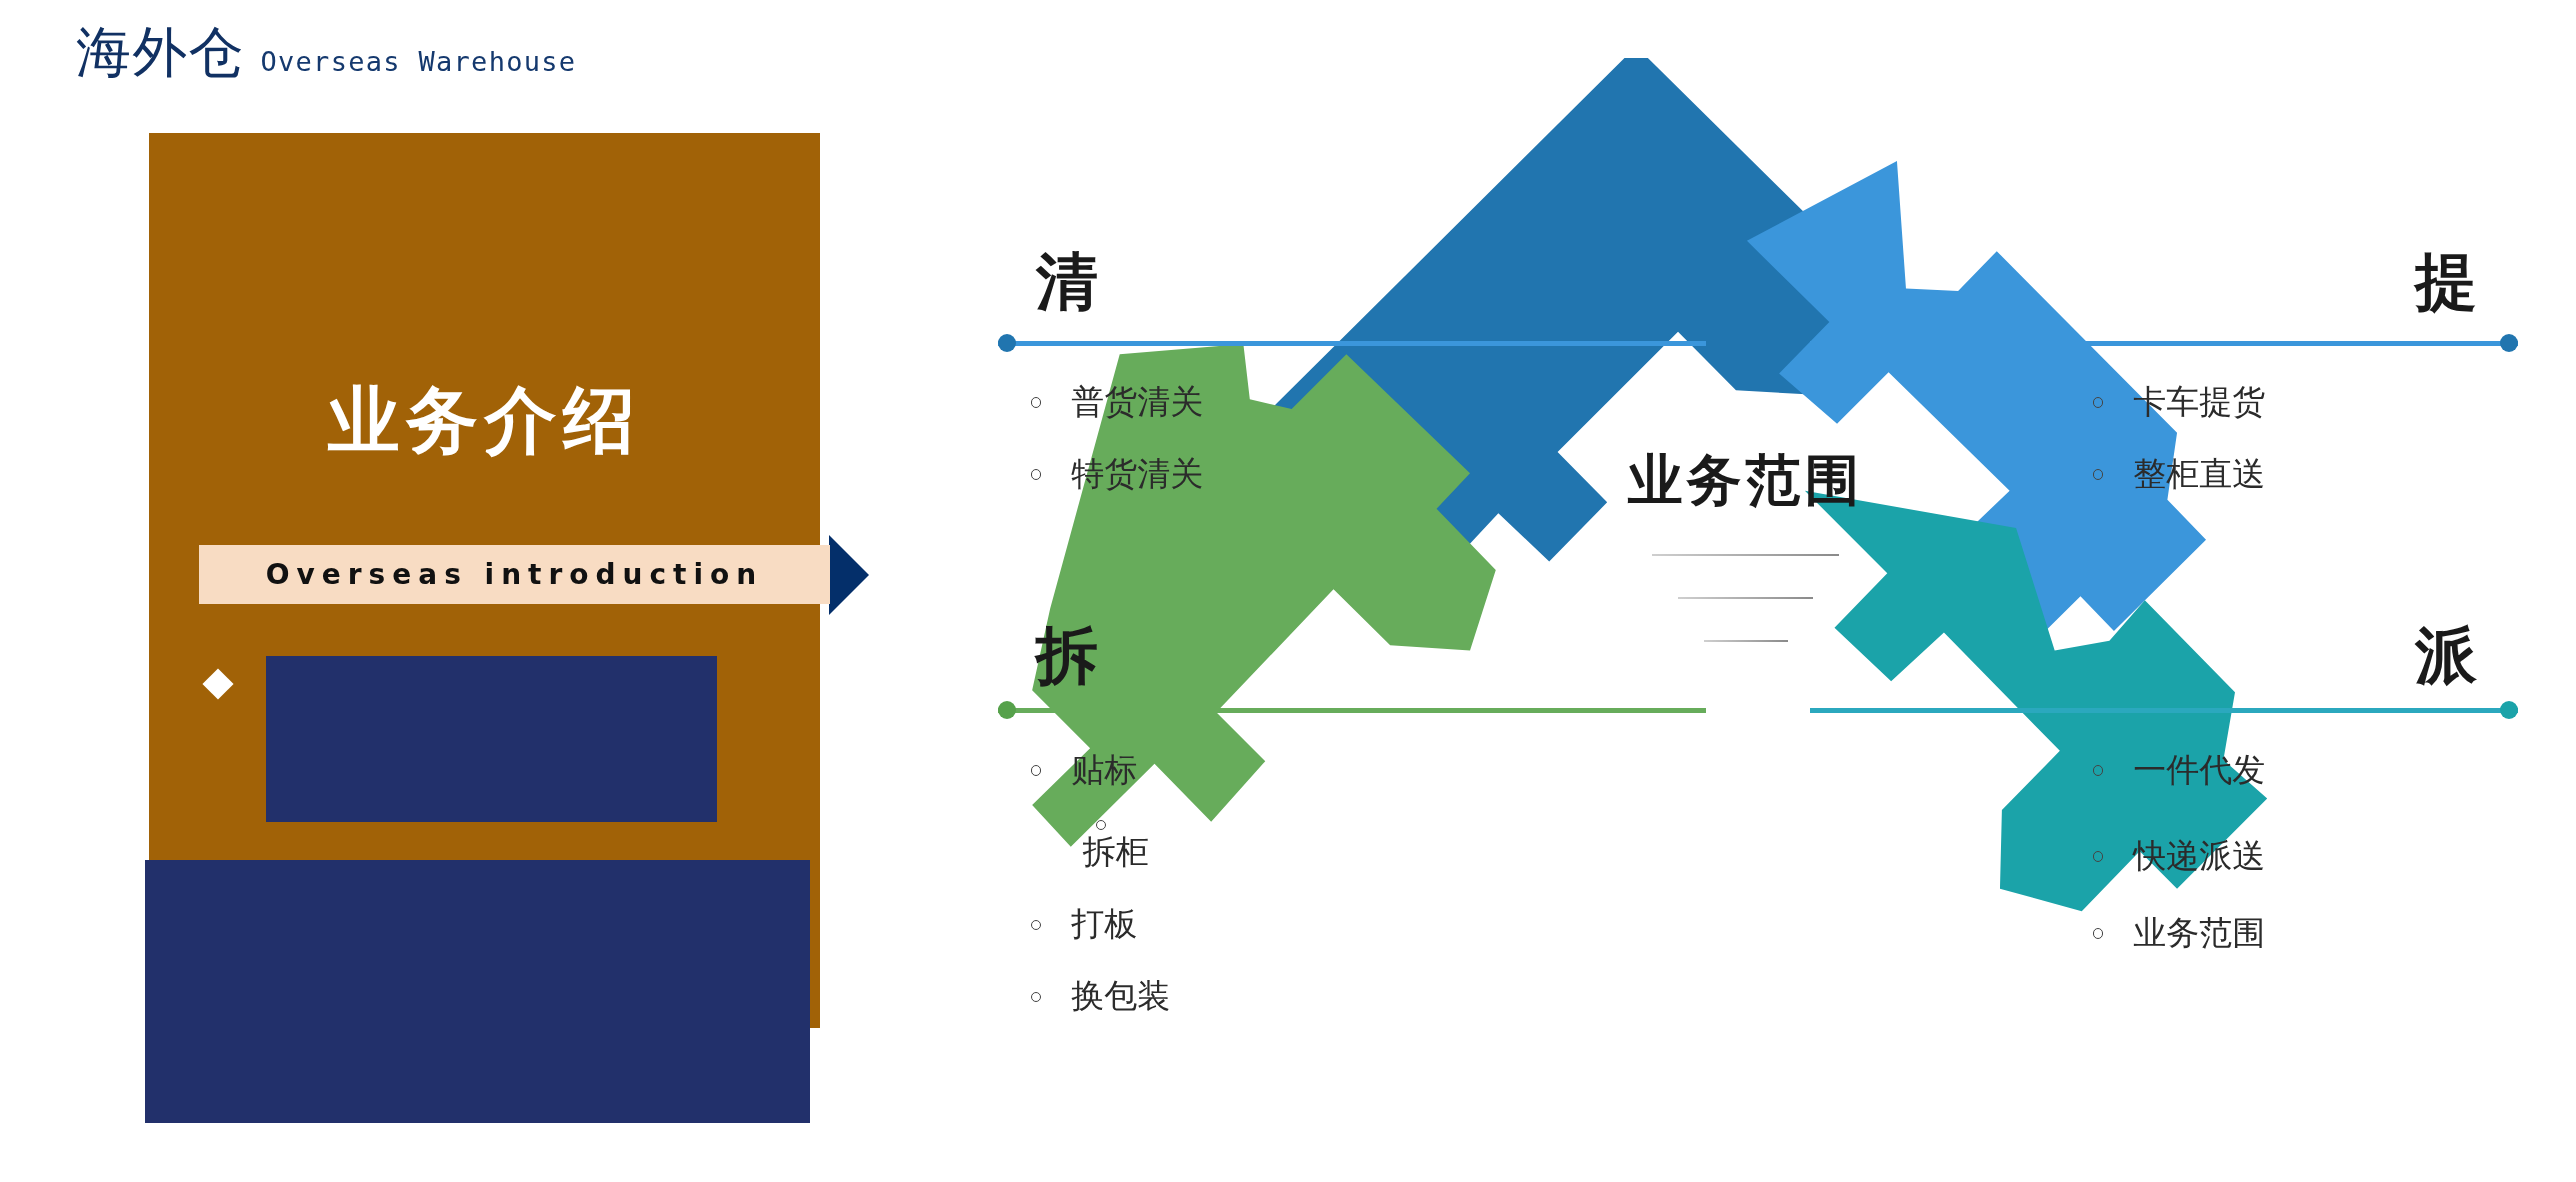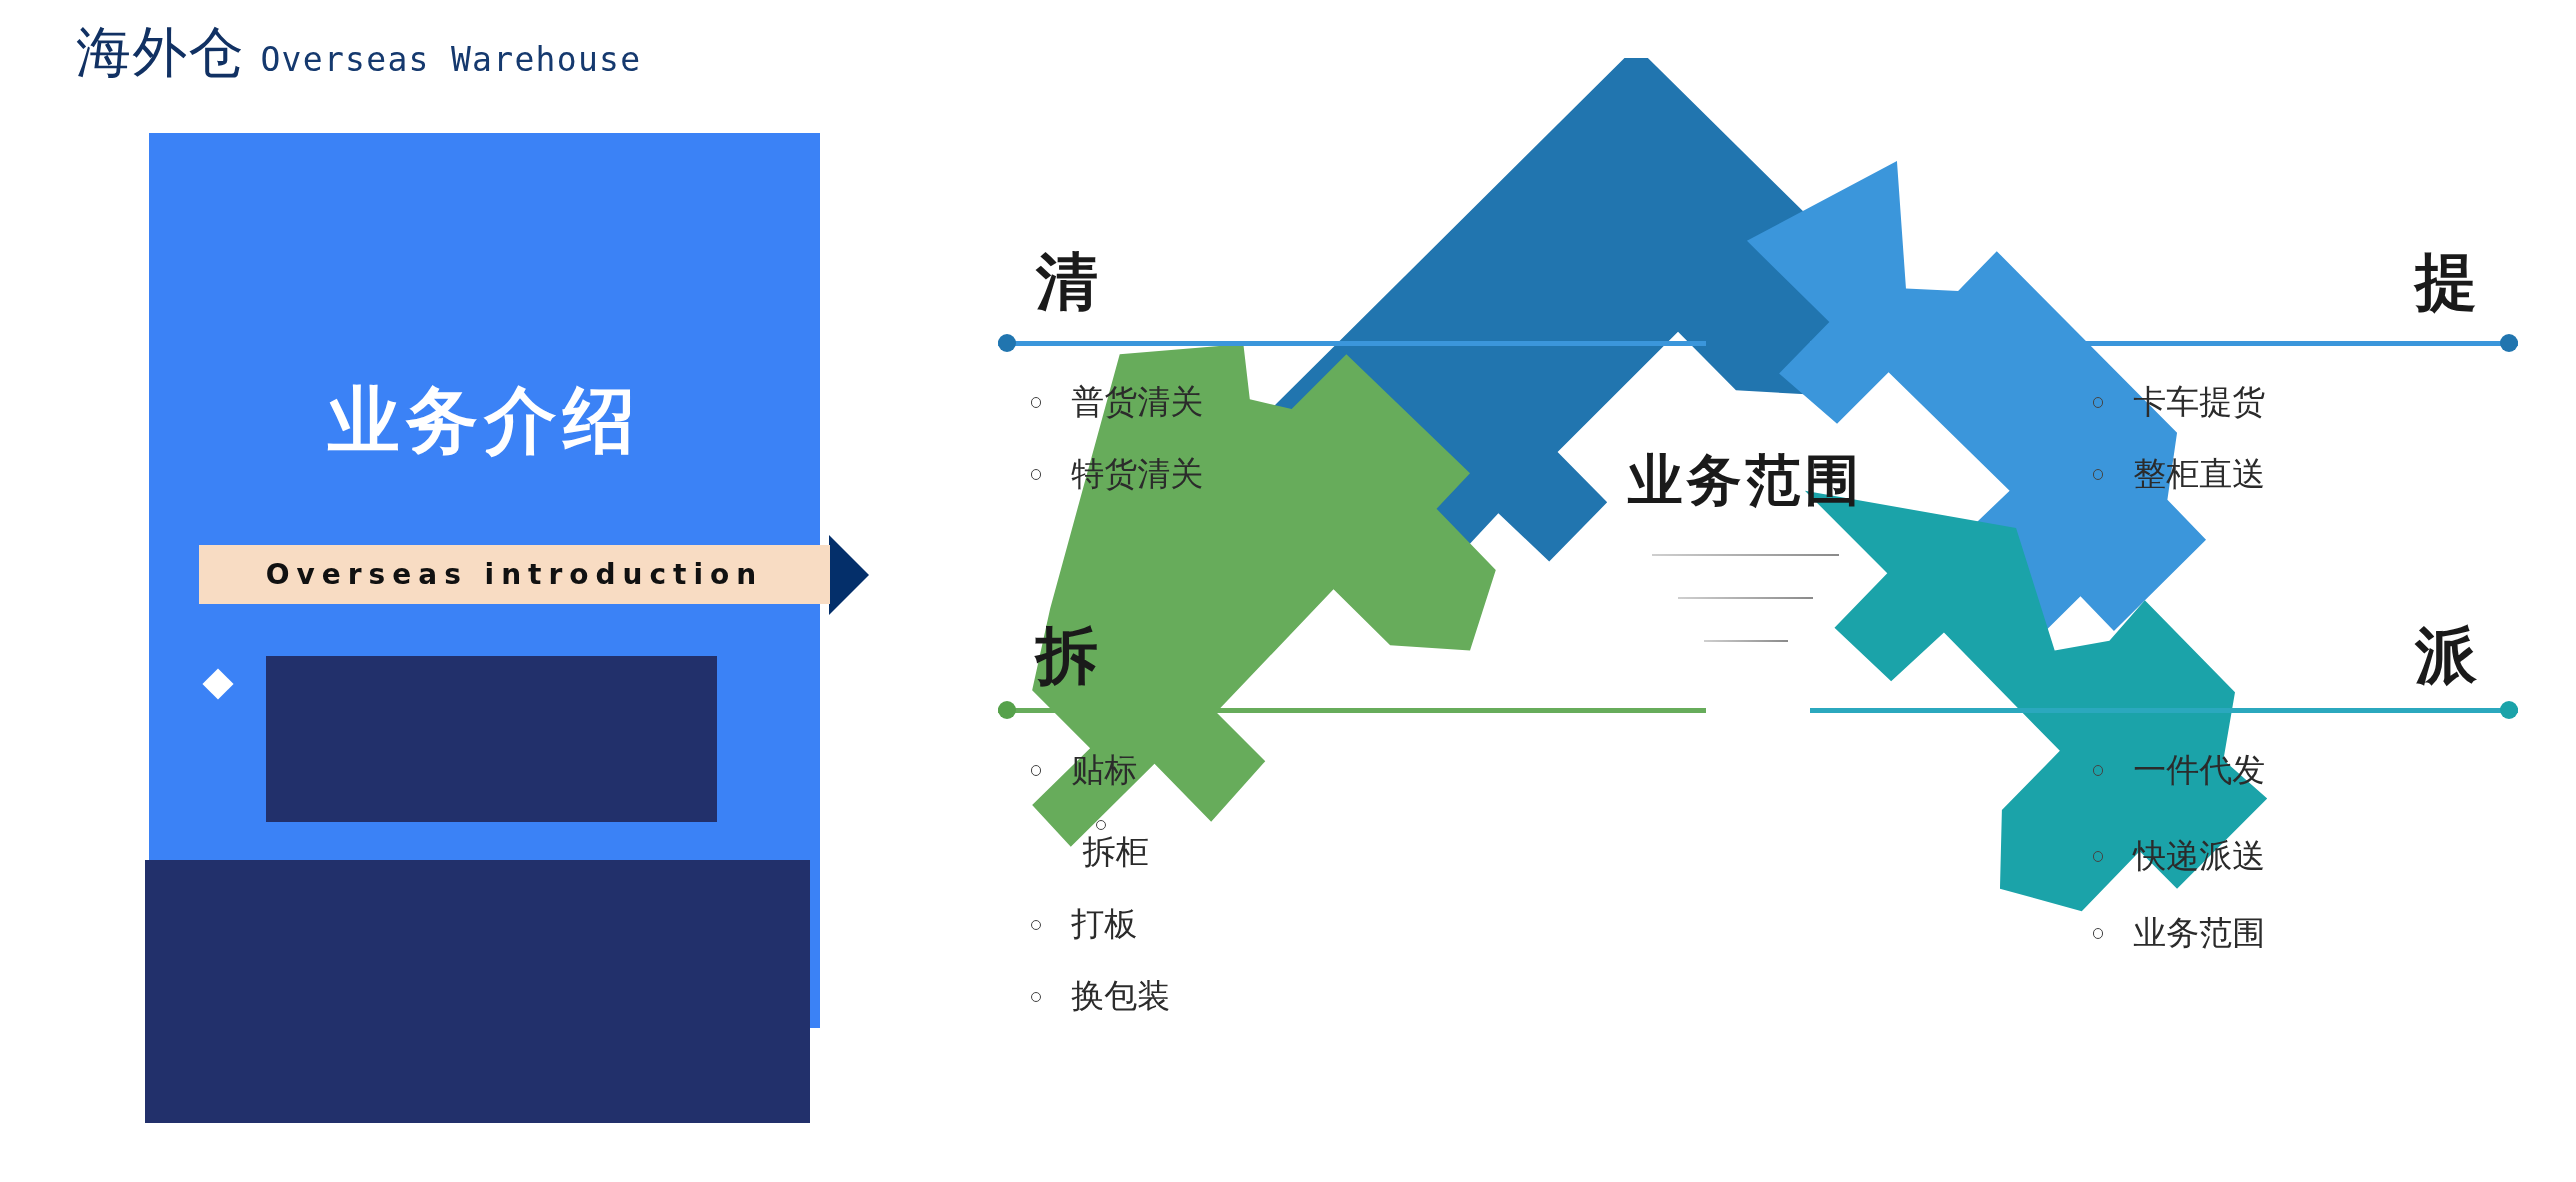--- a/index.html
+++ b/index.html
@@ -14,27 +14,27 @@
 
   
   #header{position:absolute;left:76px;top:24.5px;display:flex;align-items:baseline;}
   #header .cn{
     font-family:"DejaVu Serif","Liberation Serif",serif;
     font-size:55px;line-height:1;color:#113163;letter-spacing:1.3px;
     font-weight:400;
   }
   #header .en{
     font-family:"DejaVu Sans Mono","Liberation Mono",monospace;
-    font-size:33px;line-height:1;color:#15396e;margin-left:15.5px;letter-spacing:1.3px;
+    font-size:27px;line-height:1;color:#15396e;margin-left:15.5px;letter-spacing:1.3px;
   }
 
   
   #left-panel{
     position:absolute;left:149px;top:133px;width:671px;height:895px;
-    background:#3b82f6;
+    background:#a16207;
   }
   #panel-title{
     position:absolute;left:0;right:0;top:240px;text-align:center;
     color:#ffffff;font-size:72px;font-weight:bold;letter-spacing:6.4px;
     font-family:"DejaVu Sans","Liberation Sans",sans-serif;
   }
   #ribbon-wrap{position:absolute;left:50px;top:412px;width:683px;height:59px;}
   #ribbon-body{
     position:absolute;left:0;top:0;width:631px;height:59px;background:#F8DCC3;
   }

